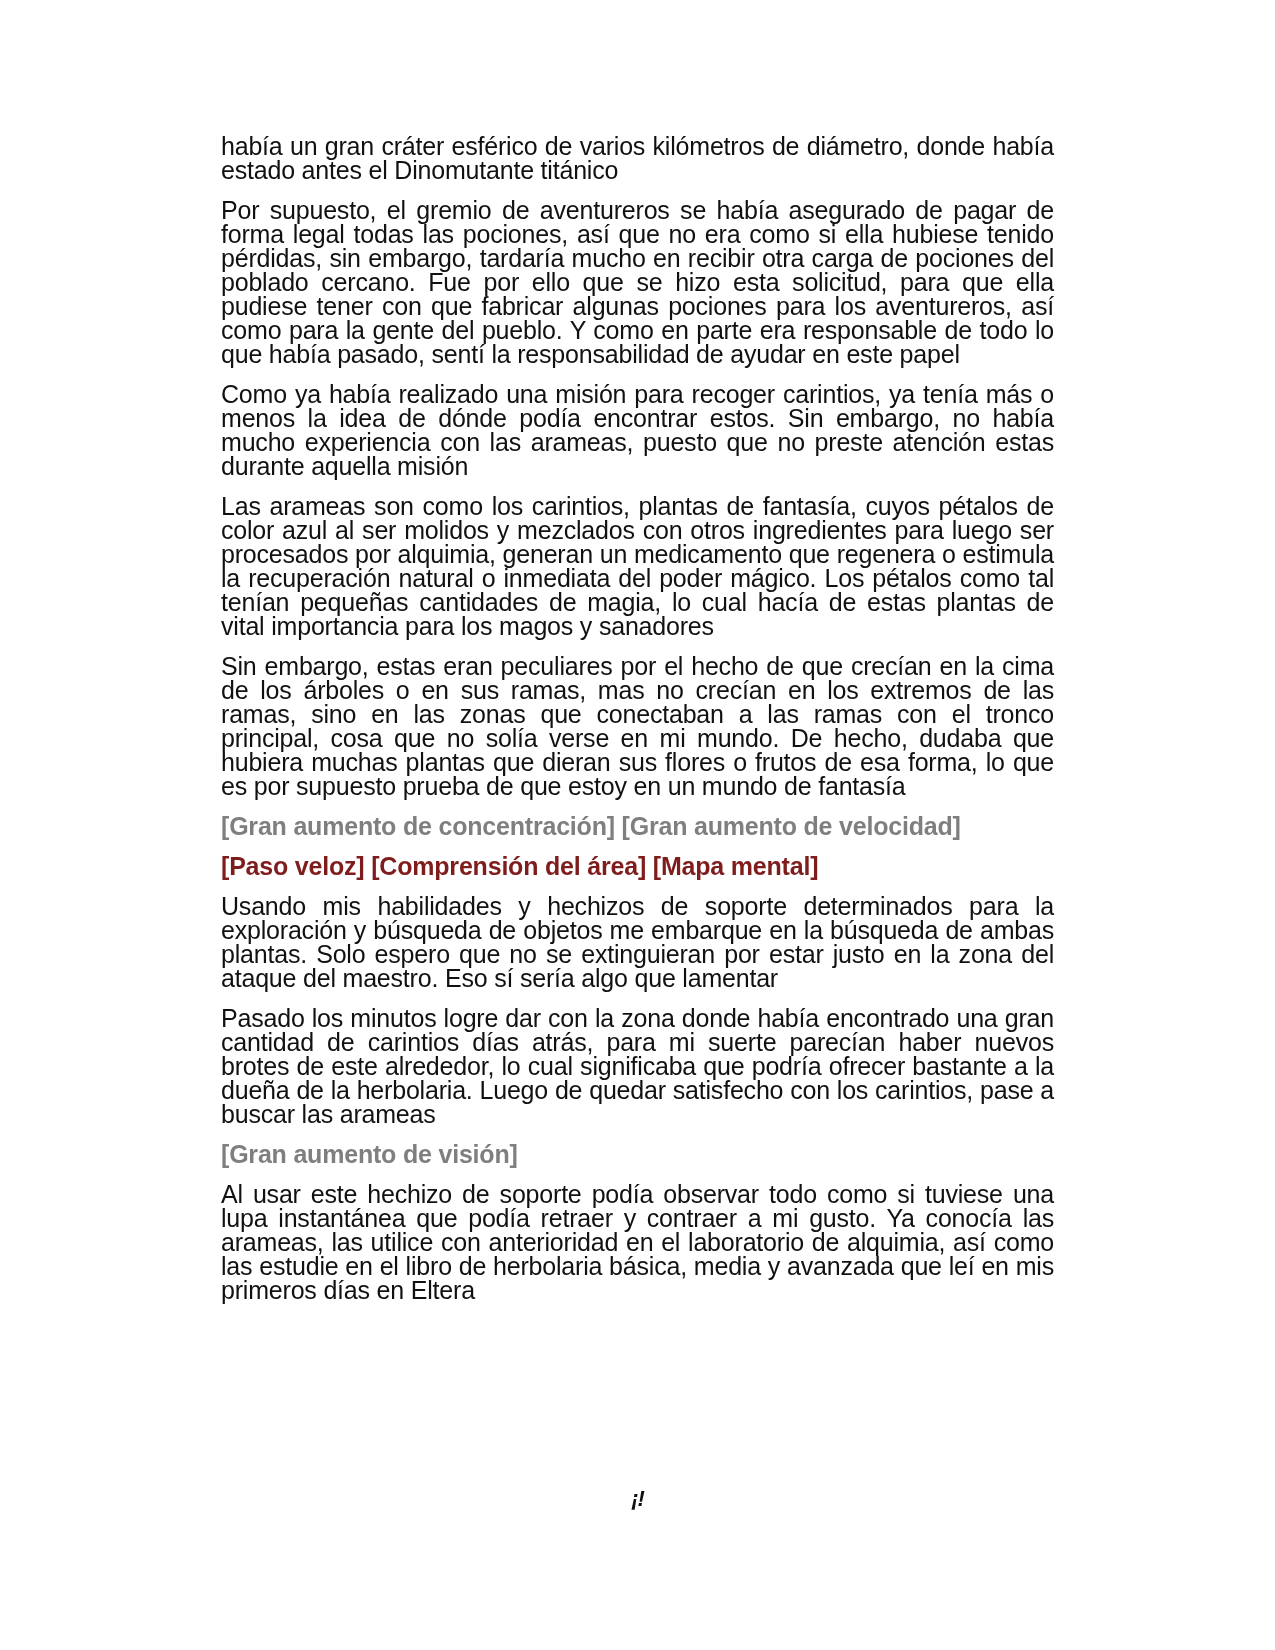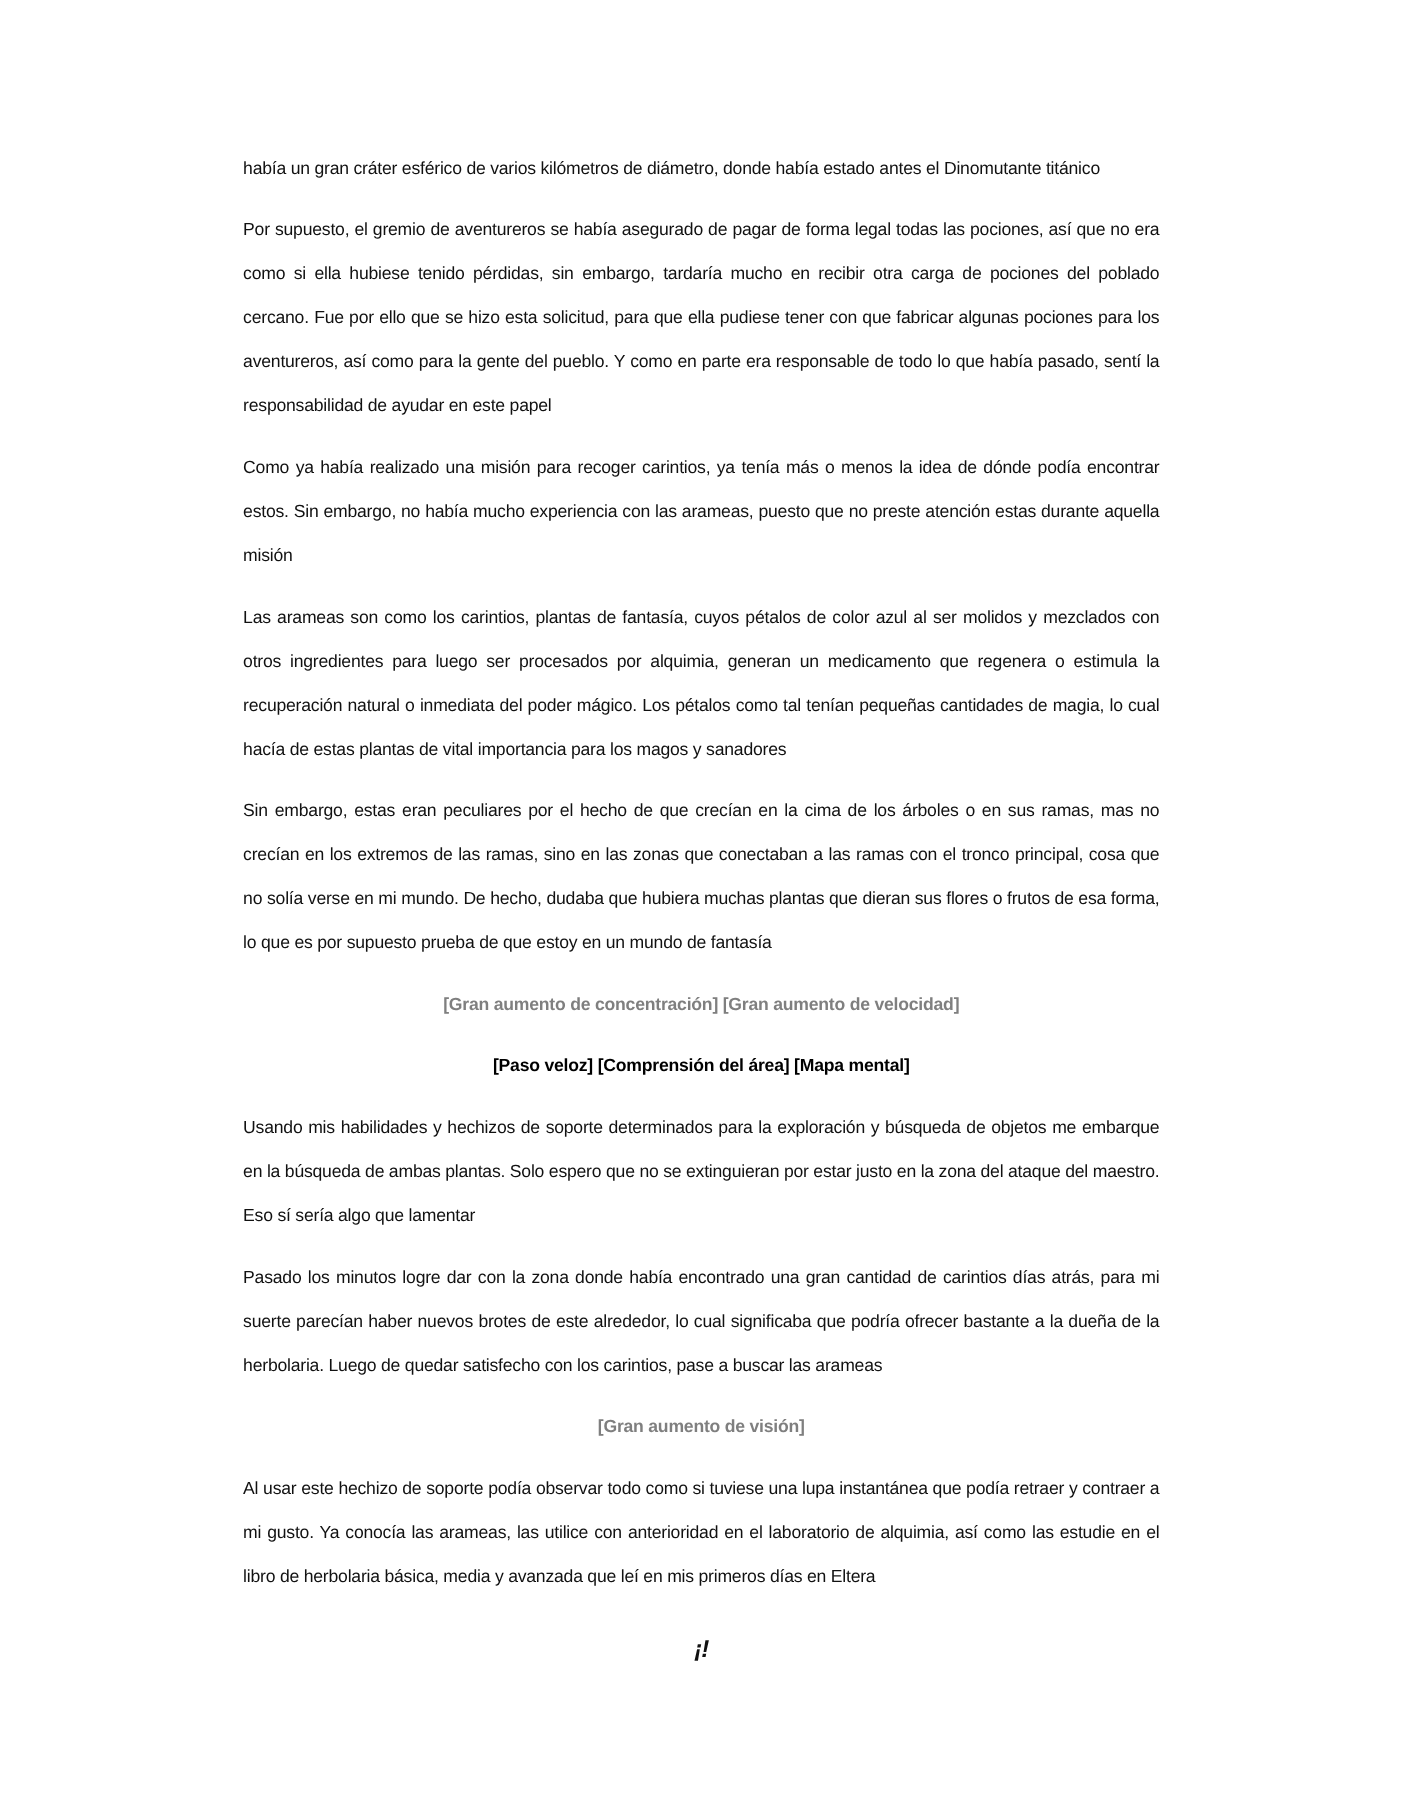--- a/index.html
+++ b/index.html
@@ -3,36 +3,36 @@
   <meta charset="utf-8">
   <style>
     html, body { margin: 0; padding: 0; background: #ffffff; }
     body { width: 1275px; height: 1650px; position: relative; overflow: hidden; }
     .page {
       position: absolute;
       left: 221px;
       top: 134px;
       width: 833px;
       font-family: "Liberation Sans", sans-serif;
-      font-size: 16px;
-      line-height: 40px;
+      font-size: 25px;
+      line-height: 24px;
       color: #111111;
       letter-spacing: -0.2px;
     }
     .para {
       margin: 0 0 16px 0;
       text-align: justify;
     }
     .skill {
       margin: 0 0 16px 0;
-      text-align: center;
+      text-align: left;
       font-weight: bold;
     }
     .skill.gray { color: #7f7f7f; }
-    .skill.black { color: #000000; }
+    .skill.black { color: #7f1d1d; }
     .footer-mark {
       position: absolute;
       left: 0;
       width: 1275px;
       top: 1486px;
       text-align: center;
       font-family: "Liberation Sans", sans-serif;
       font-weight: bold;
       font-style: italic;
       font-size: 22px;

